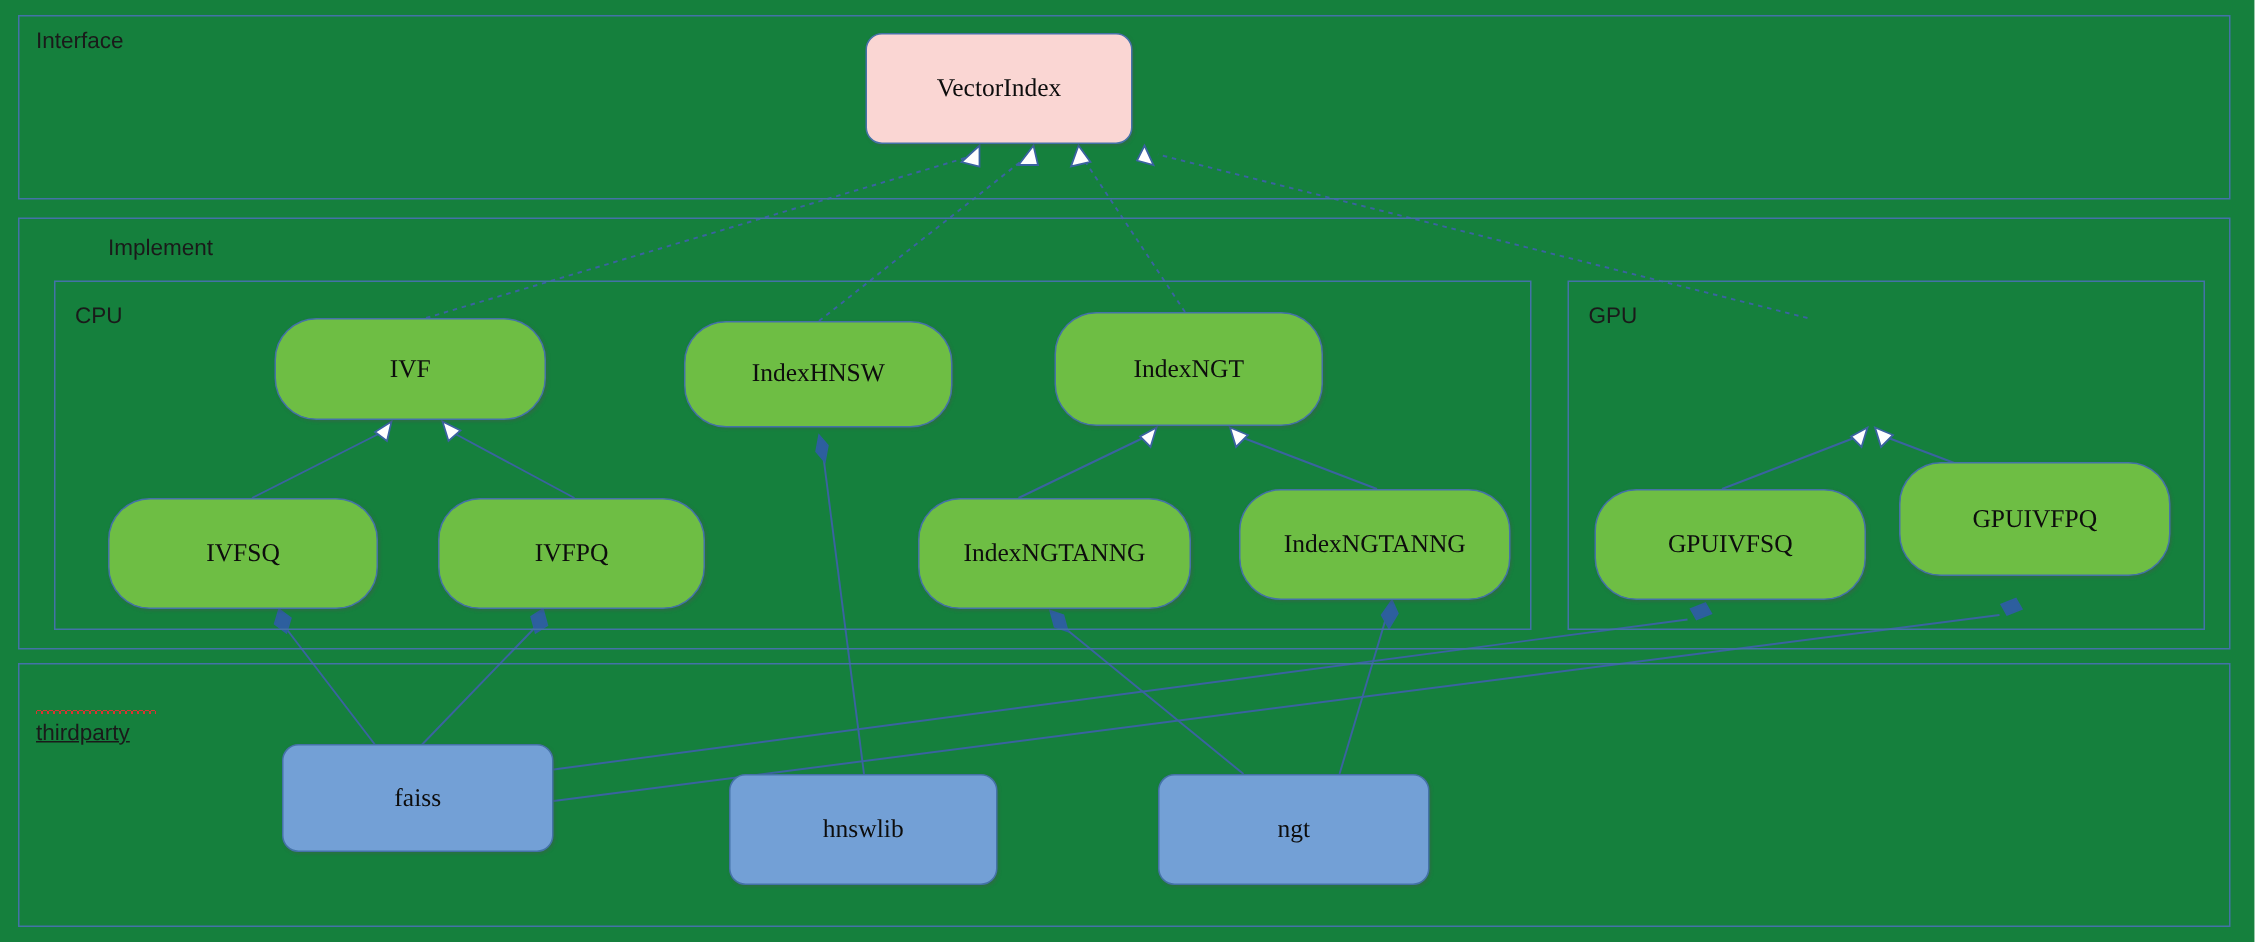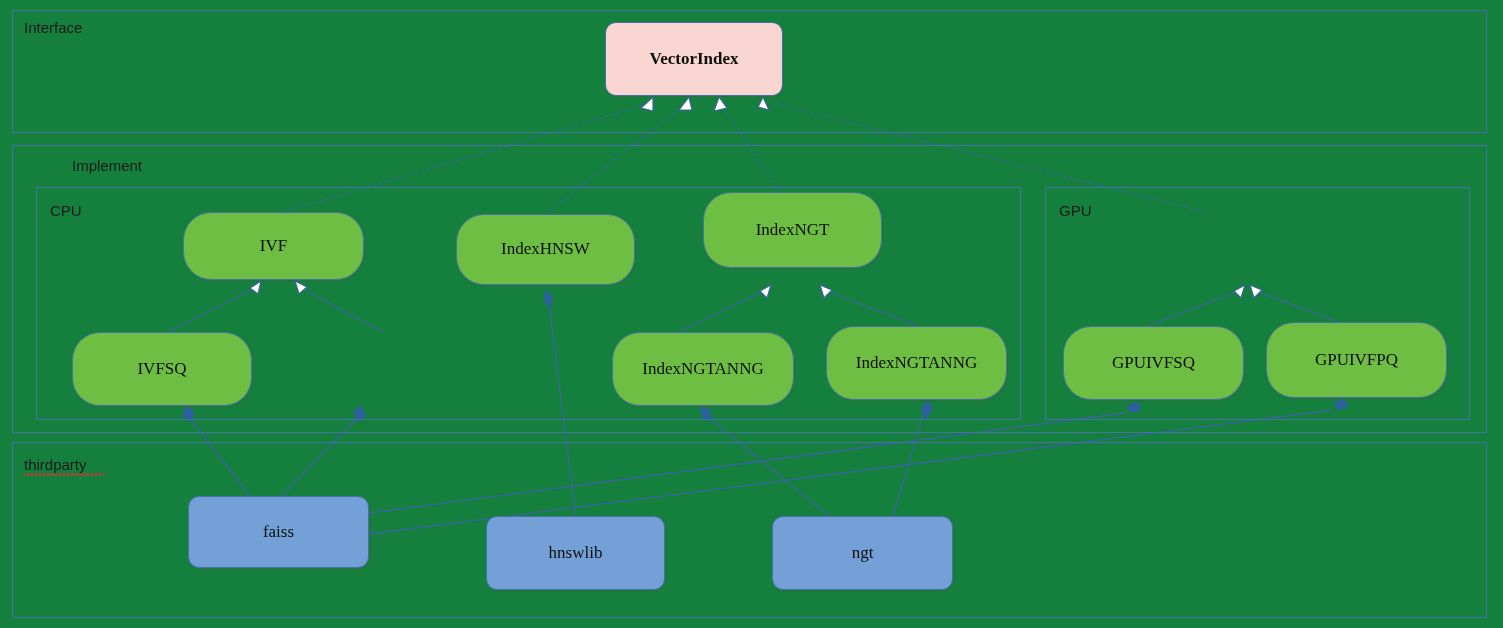--- a/index.html
+++ b/index.html
@@ -24,21 +24,23 @@
   }
   .package-label {
     position: absolute;
     font-family: "Liberation Sans", sans-serif;
     font-size: 15px;
     color: #1a1a1a;
     white-space: nowrap;
     line-height: 1;
   }
   .package-label.spelled-wrong {
+    text-decoration: underline;
     text-decoration-color: #1a1a1a;
+    margin-top: 24px;
   }
   .squiggle {
     position: absolute;
     height: 4px;
     background-image:
       radial-gradient(circle at 2px 3px, rgba(0,0,0,0) 1.2px, #e03131 1.3px, #e03131 1.9px, rgba(0,0,0,0) 2.0px);
     background-size: 4px 6px;
     background-repeat: repeat-x;
     opacity: .95;
   }
@@ -180,39 +182,40 @@
   <div class="package" style="left:36px; top:187px; width:985px; height:233px;"></div>
   <div class="package-label" style="left:50px; top:203px;">CPU</div>
 
   <div class="package" style="left:1045px; top:187px; width:425px; height:233px;"></div>
   <div class="package-label" style="left:1059px; top:203px;">GPU</div>
 
   <div class="package" style="left:12px; top:442px; width:1475px; height:176px;"></div>
   <div class="package-label spelled-wrong" style="left:24px; top:457px;">thirdparty</div>
   <div class="squiggle" style="left:24px; top:472px; width:80px;"></div>
 
-  <div class="node iface" style="left:605px; top:22px; width:178px; height:74px;font-weight:bold;">VectorIndex</div>
+  <div class="node iface" style="left:577px; top:22px; width:178px; height:74px;">VectorIndex</div>
 
   <div class="node impl" style="left:183px; top:212px; width:181px; height:68px;">IVF</div>
 
   <div class="node impl" style="left:456px; top:214px; width:179px; height:71px;">IndexHNSW</div>
 
-  <div class="node impl" style="left:703px; top:192px; width:179px; height:76px;">IndexNGT</div>
+  <div class="node impl" style="left:703px; top:208px; width:179px; height:76px;">IndexNGT</div>
 
 
   <div class="node impl" style="left:72px; top:332px; width:180px; height:74px;">IVFSQ</div>
 
+  <div class="node impl" style="left:292px; top:332px; width:178px; height:74px;">IVFPQ</div>
 
   <div class="node impl" style="left:612px; top:332px; width:182px; height:74px;">IndexNGTANNG</div>
 
   <div class="node impl" style="left:826px; top:326px; width:181px; height:74px;">IndexNGTANNG</div>
 
   <div class="node impl" style="left:1063px; top:326px; width:181px; height:74px;">GPUIVFSQ</div>
 
-  <div class="node impl" style="left:1266px; top:322px; width:181px; height:76px;text-align:right;">GPUIVFPQ</div>
+  <div class="node impl" style="left:1266px; top:308px; width:181px; height:76px;text-align:right;">GPUIVFPQ</div>
 
   <div class="node thirdp" style="left:188px; top:496px; width:181px; height:72px;">faiss</div>
 
   <div class="node thirdp" style="left:486px; top:516px; width:179px; height:74px;">hnswlib</div>
 
   <div class="node thirdp" style="left:772px; top:516px; width:181px; height:74px;">ngt</div>
 
 </div>
 
 </body></html>

